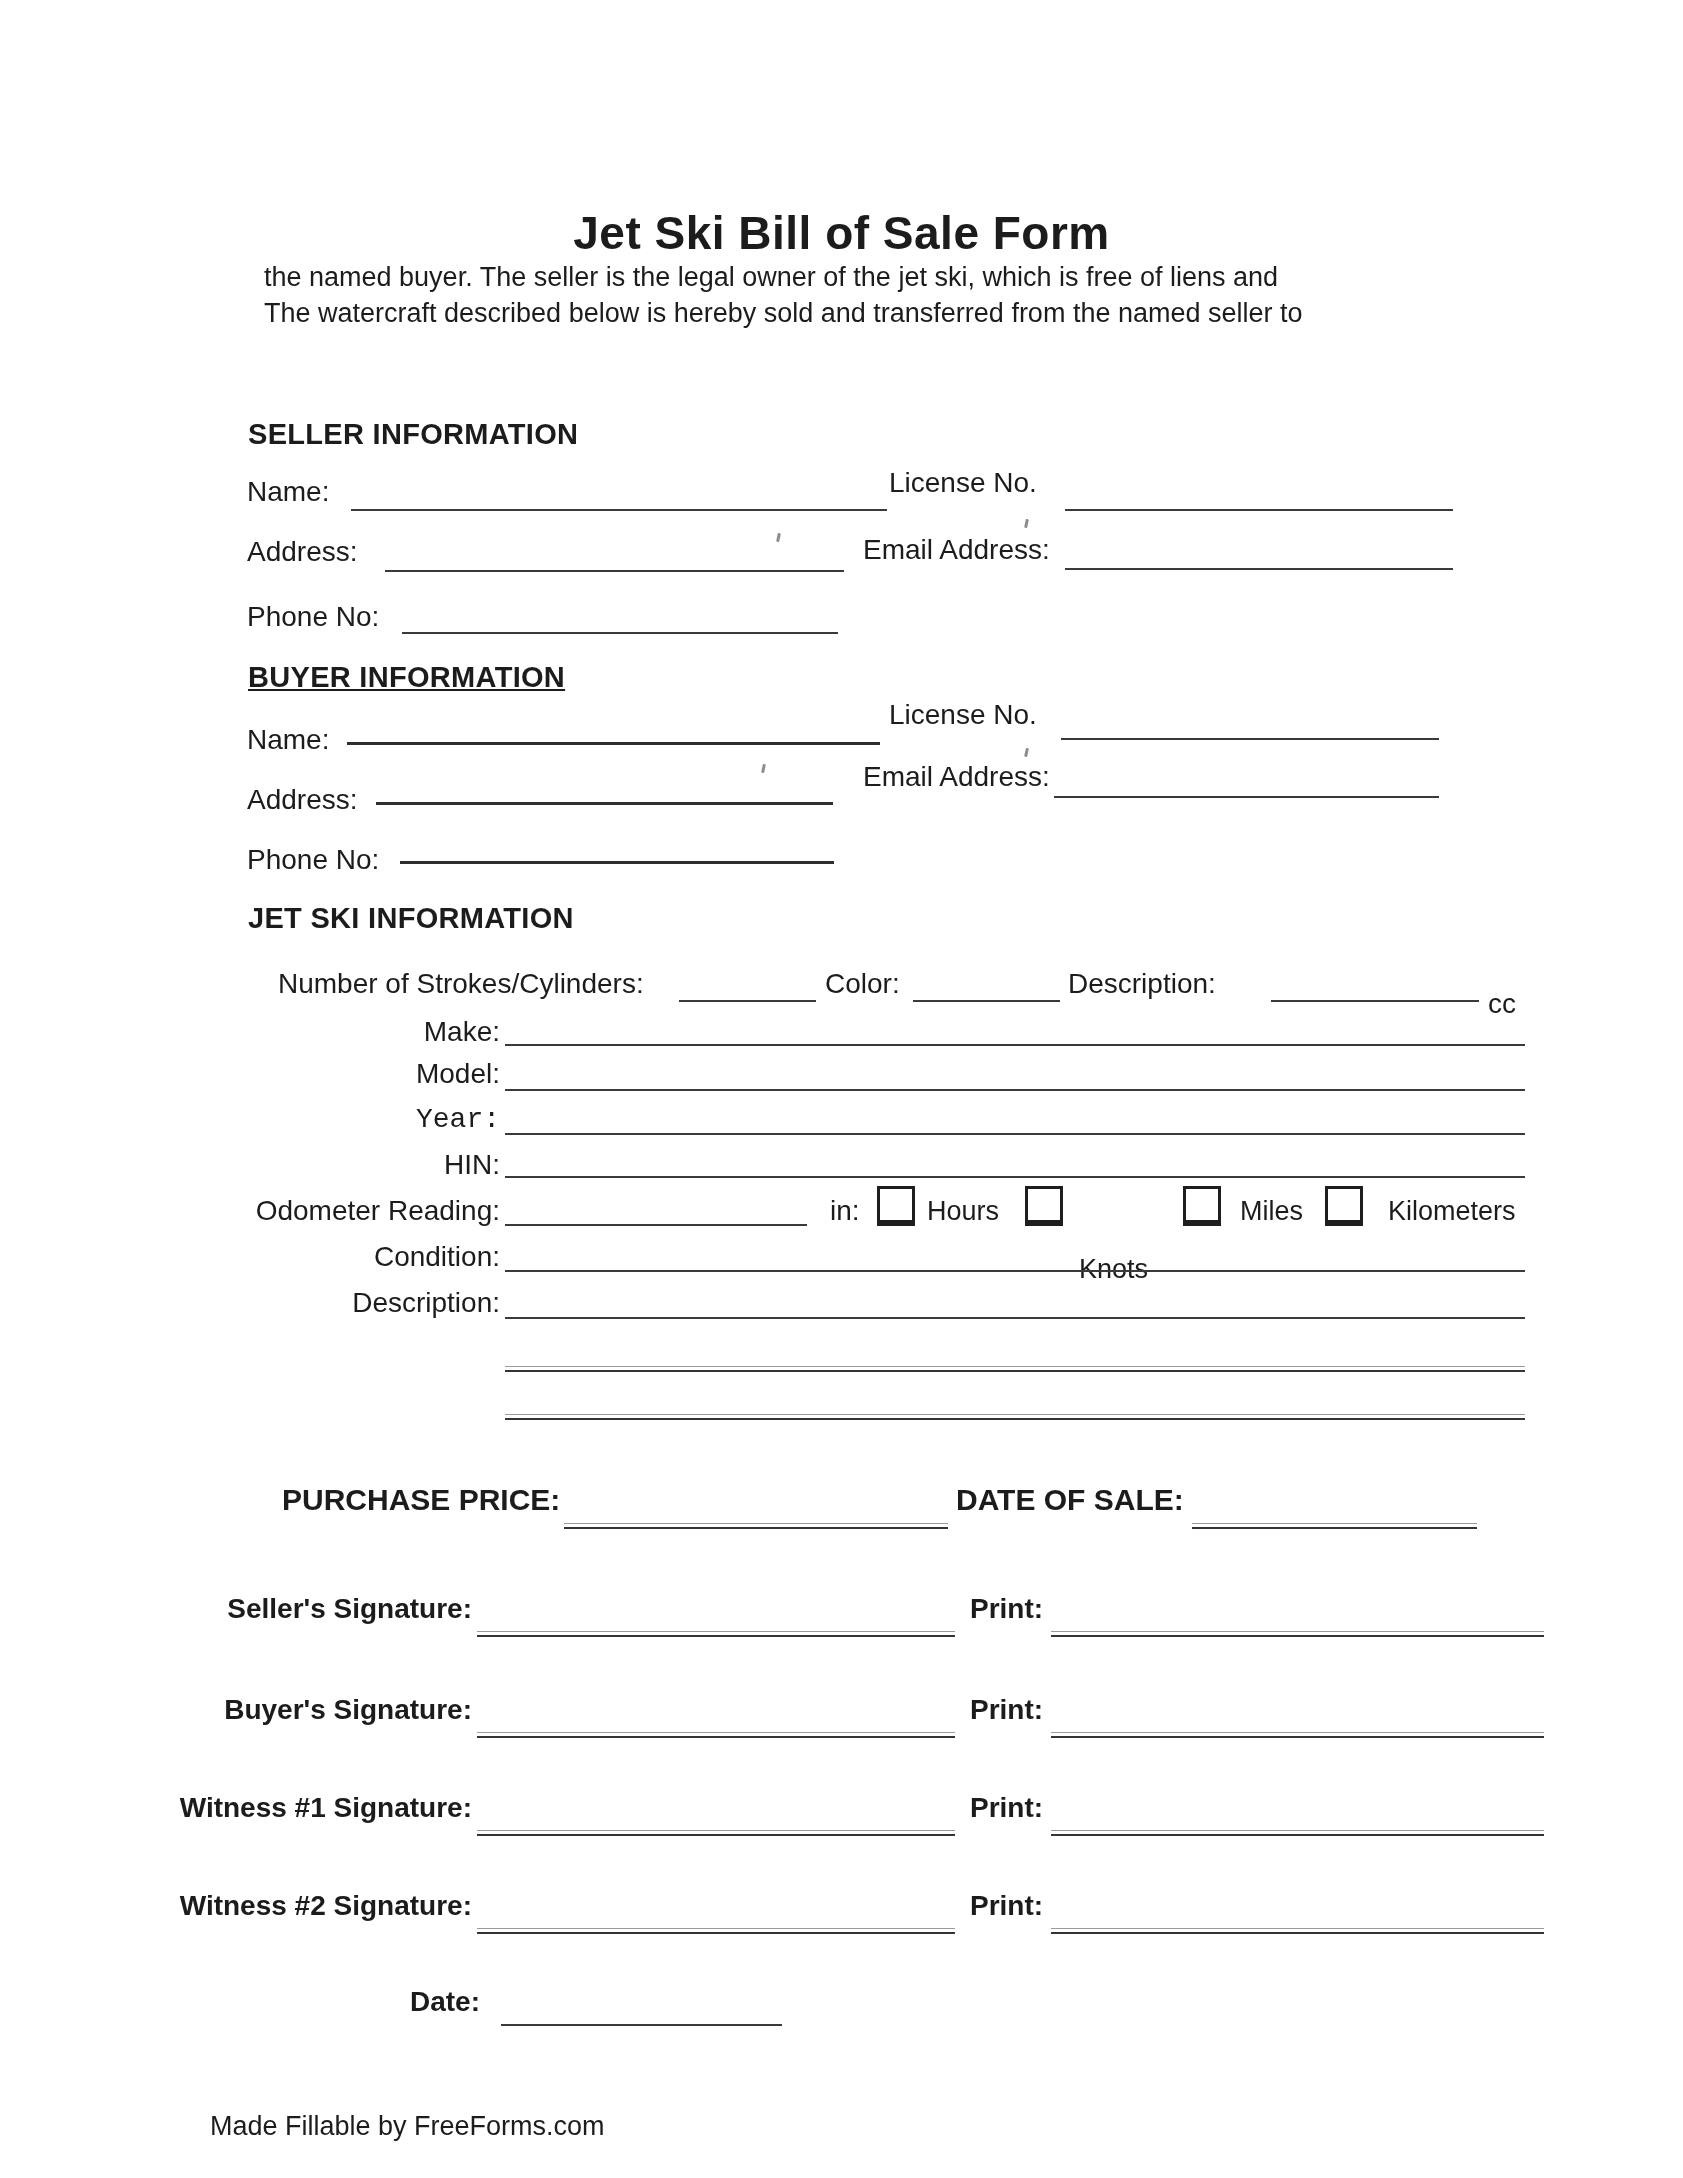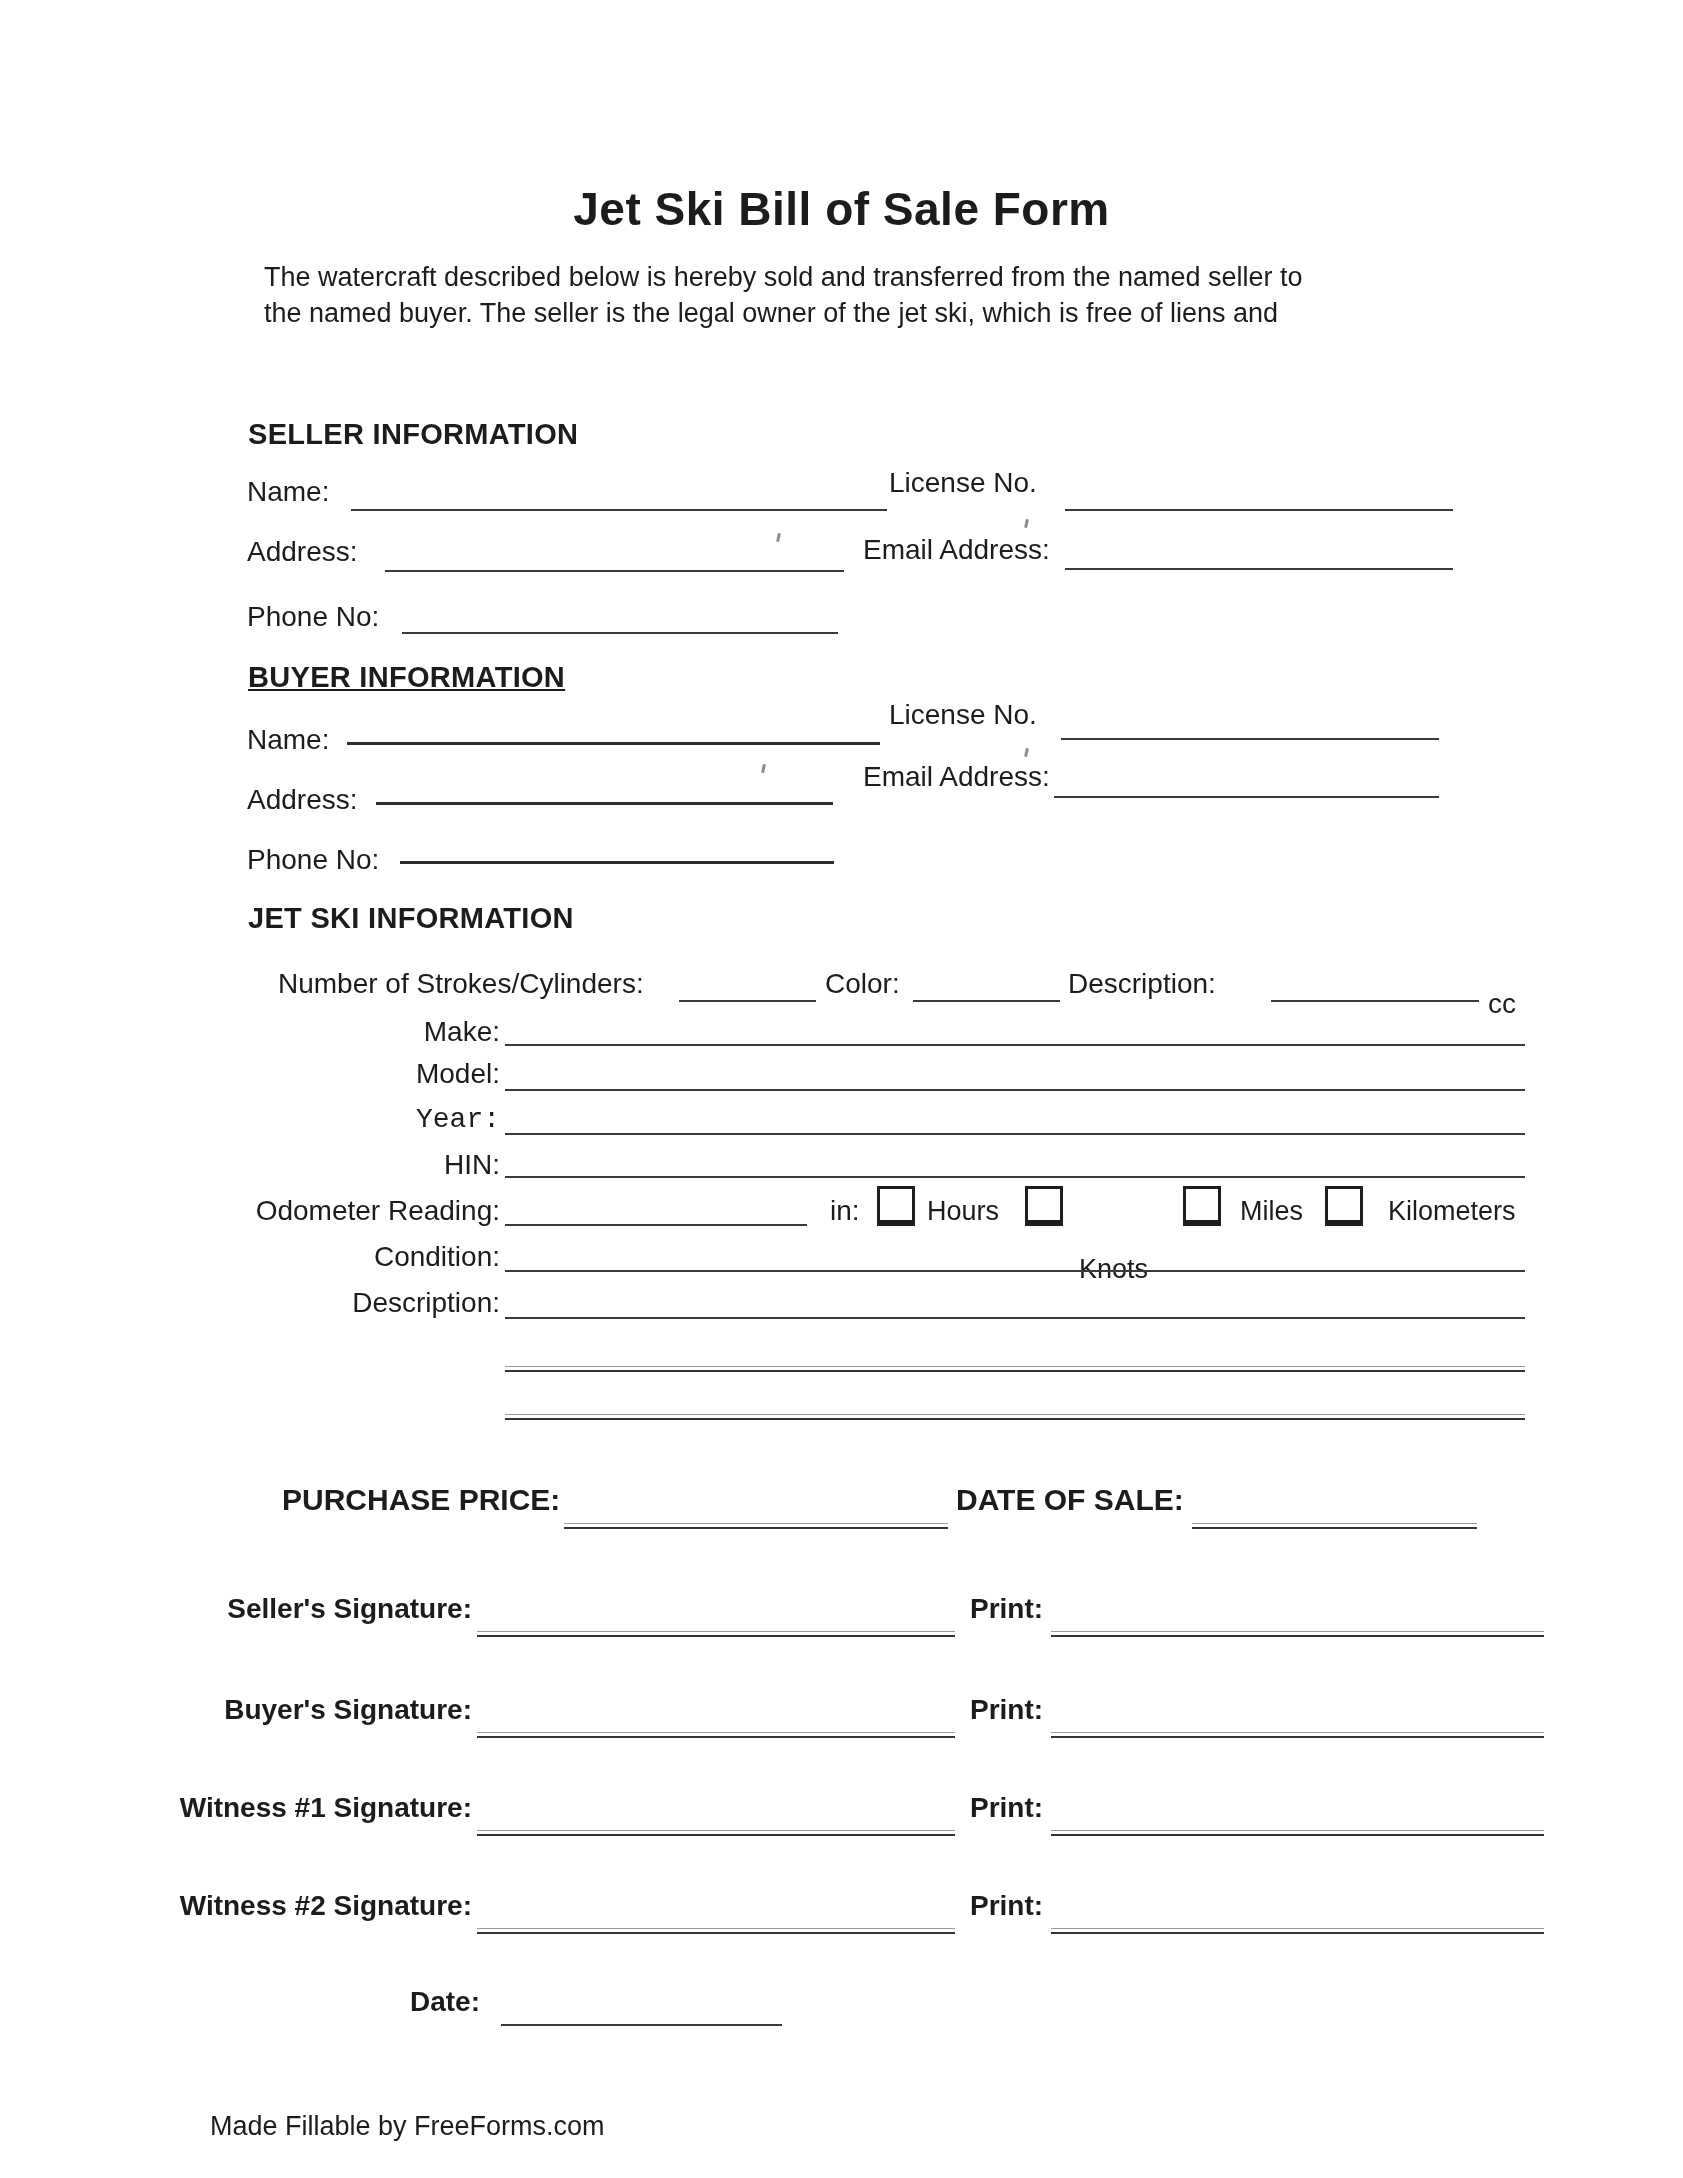--- a/index.html
+++ b/index.html
@@ -1,21 +1,21 @@
 <!DOCTYPE html>
 <html><head>
 <meta charset="utf-8">
 <style>
   html,body{margin:0;padding:0;background:#ffffff;}
   .page{
     position:relative;width:1683px;height:2178px;background:#ffffff;
     font-family:"Liberation Sans","DejaVu Sans",sans-serif;color:#1c1c1c;overflow:hidden;
   }
   .abs{position:absolute;}
-  .title{width:1683px;text-align:center;font-size:46px;font-weight:bold;letter-spacing:0.5px;}
+  .title{width:1683px;text-align:center;font-size:46px;font-weight:bold;letter-spacing:0.5px;margin-top:24px;}
   .intro{font-size:27px;line-height:36px;white-space:nowrap;}
   .h{font-size:29px;font-weight:bold;letter-spacing:0.3px;}
   .lbl{font-size:28px;line-height:32px;white-space:nowrap;}
   .lblr{text-align:right;}
   .b{font-weight:bold;}
   .big{font-size:30px;}
   .line{height:0;border-bottom:2px solid #3a3a3a;}
   .line3{height:0;border-bottom:3px solid #2e2e2e;}
   .linedbl{height:3px;border-top:1px solid #9a9a9a;border-bottom:2px solid #343434;}
   .cb{width:38px;height:40px;background:#fff;border:3px solid #1e1e1e;border-bottom-width:6px;box-sizing:border-box;}
@@ -23,22 +23,22 @@
   .foot{font-size:27px;margin-left:32px;}
   .tick{width:3px;height:9px;background:#8d8d8d;transform:rotate(12deg);border-radius:1px;}
 </style>
 </head>
 <body>
 
 <div class="page">
 
   <div class="abs title" style="left:0;top:182px;">Jet Ski Bill of Sale Form</div>
   <div class="abs intro" style="left:264px;top:259px;">
+    <div>the named buyer. The seller is the legal owner of the jet ski, which is free of liens and</div>
     <div>The watercraft described below is hereby sold and transferred from the named seller to</div>
-    <div>the named buyer. The seller is the legal owner of the jet ski, which is free of liens and</div>
   </div>
 
   <div class="abs h" style="left:248px;top:418px;">SELLER INFORMATION</div>
 
   <div class="abs lbl" style="left:247px;top:476px;">Name:</div>
   <div class="abs line" style="left:351px;top:509px;width:536px;"></div>
   <div class="abs lbl" style="left:889px;top:467px;">License No.</div>
   <div class="abs line" style="left:1065px;top:509px;width:388px;"></div>
 
   <div class="abs lbl" style="left:247px;top:536px;">Address:</div>

